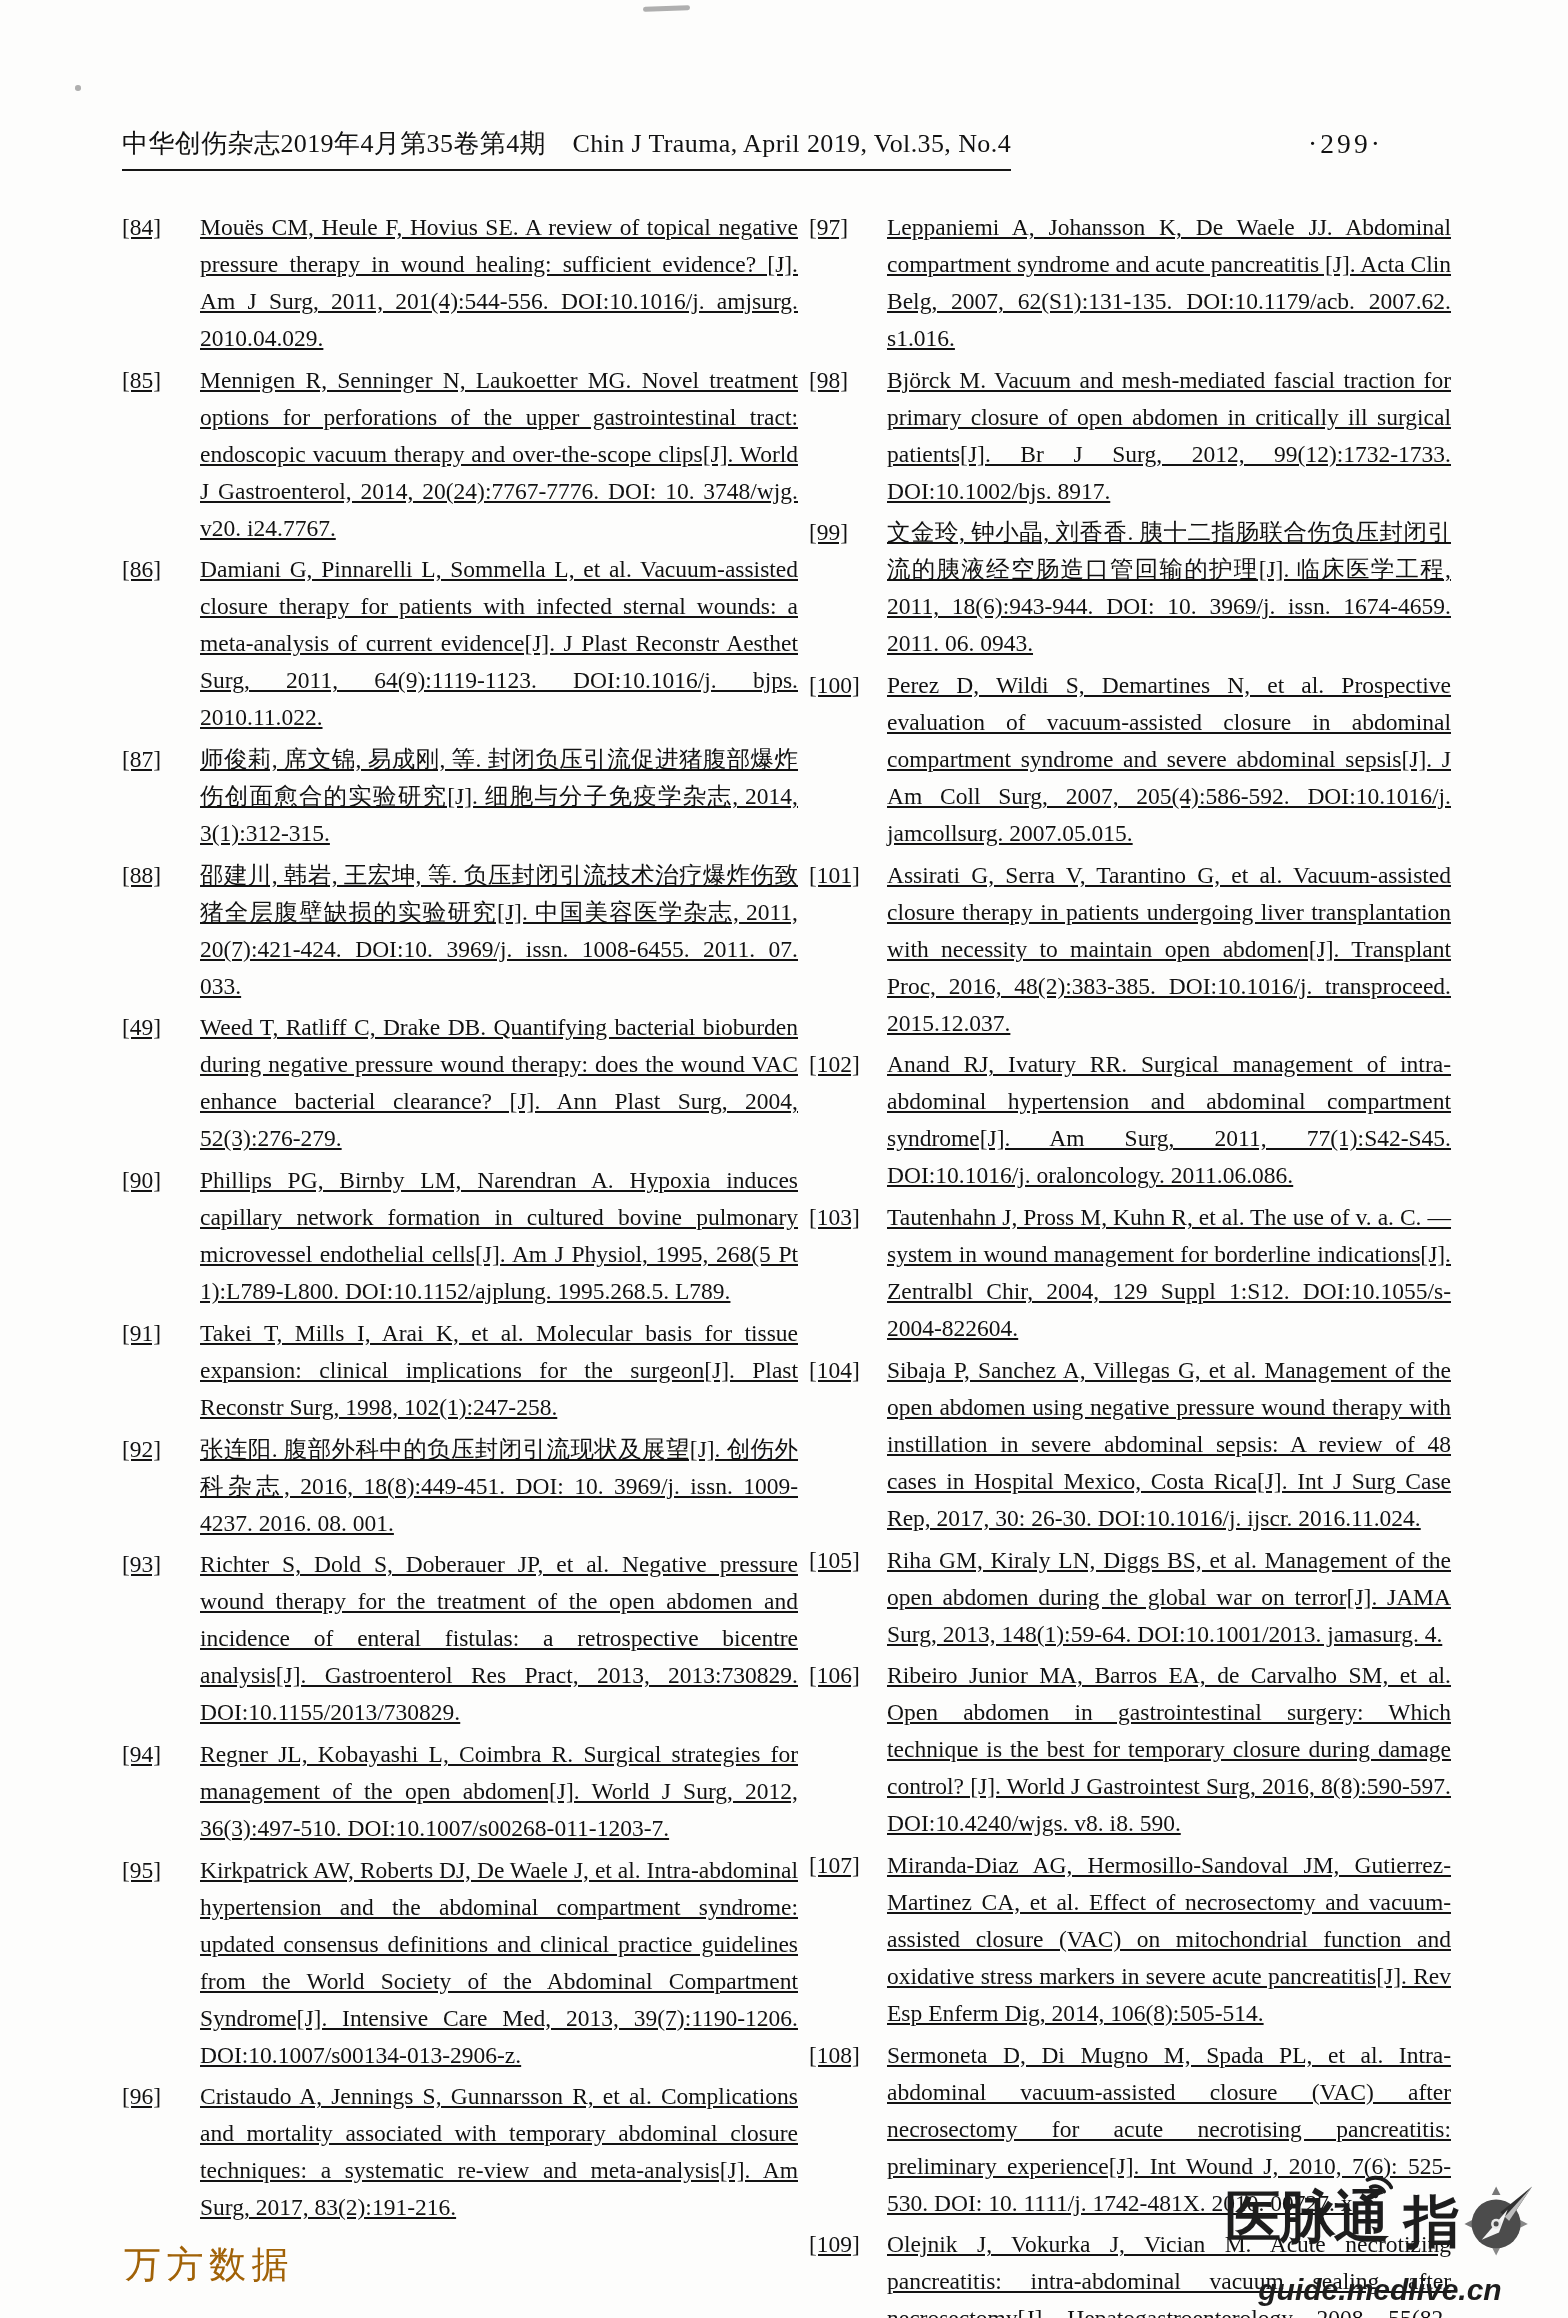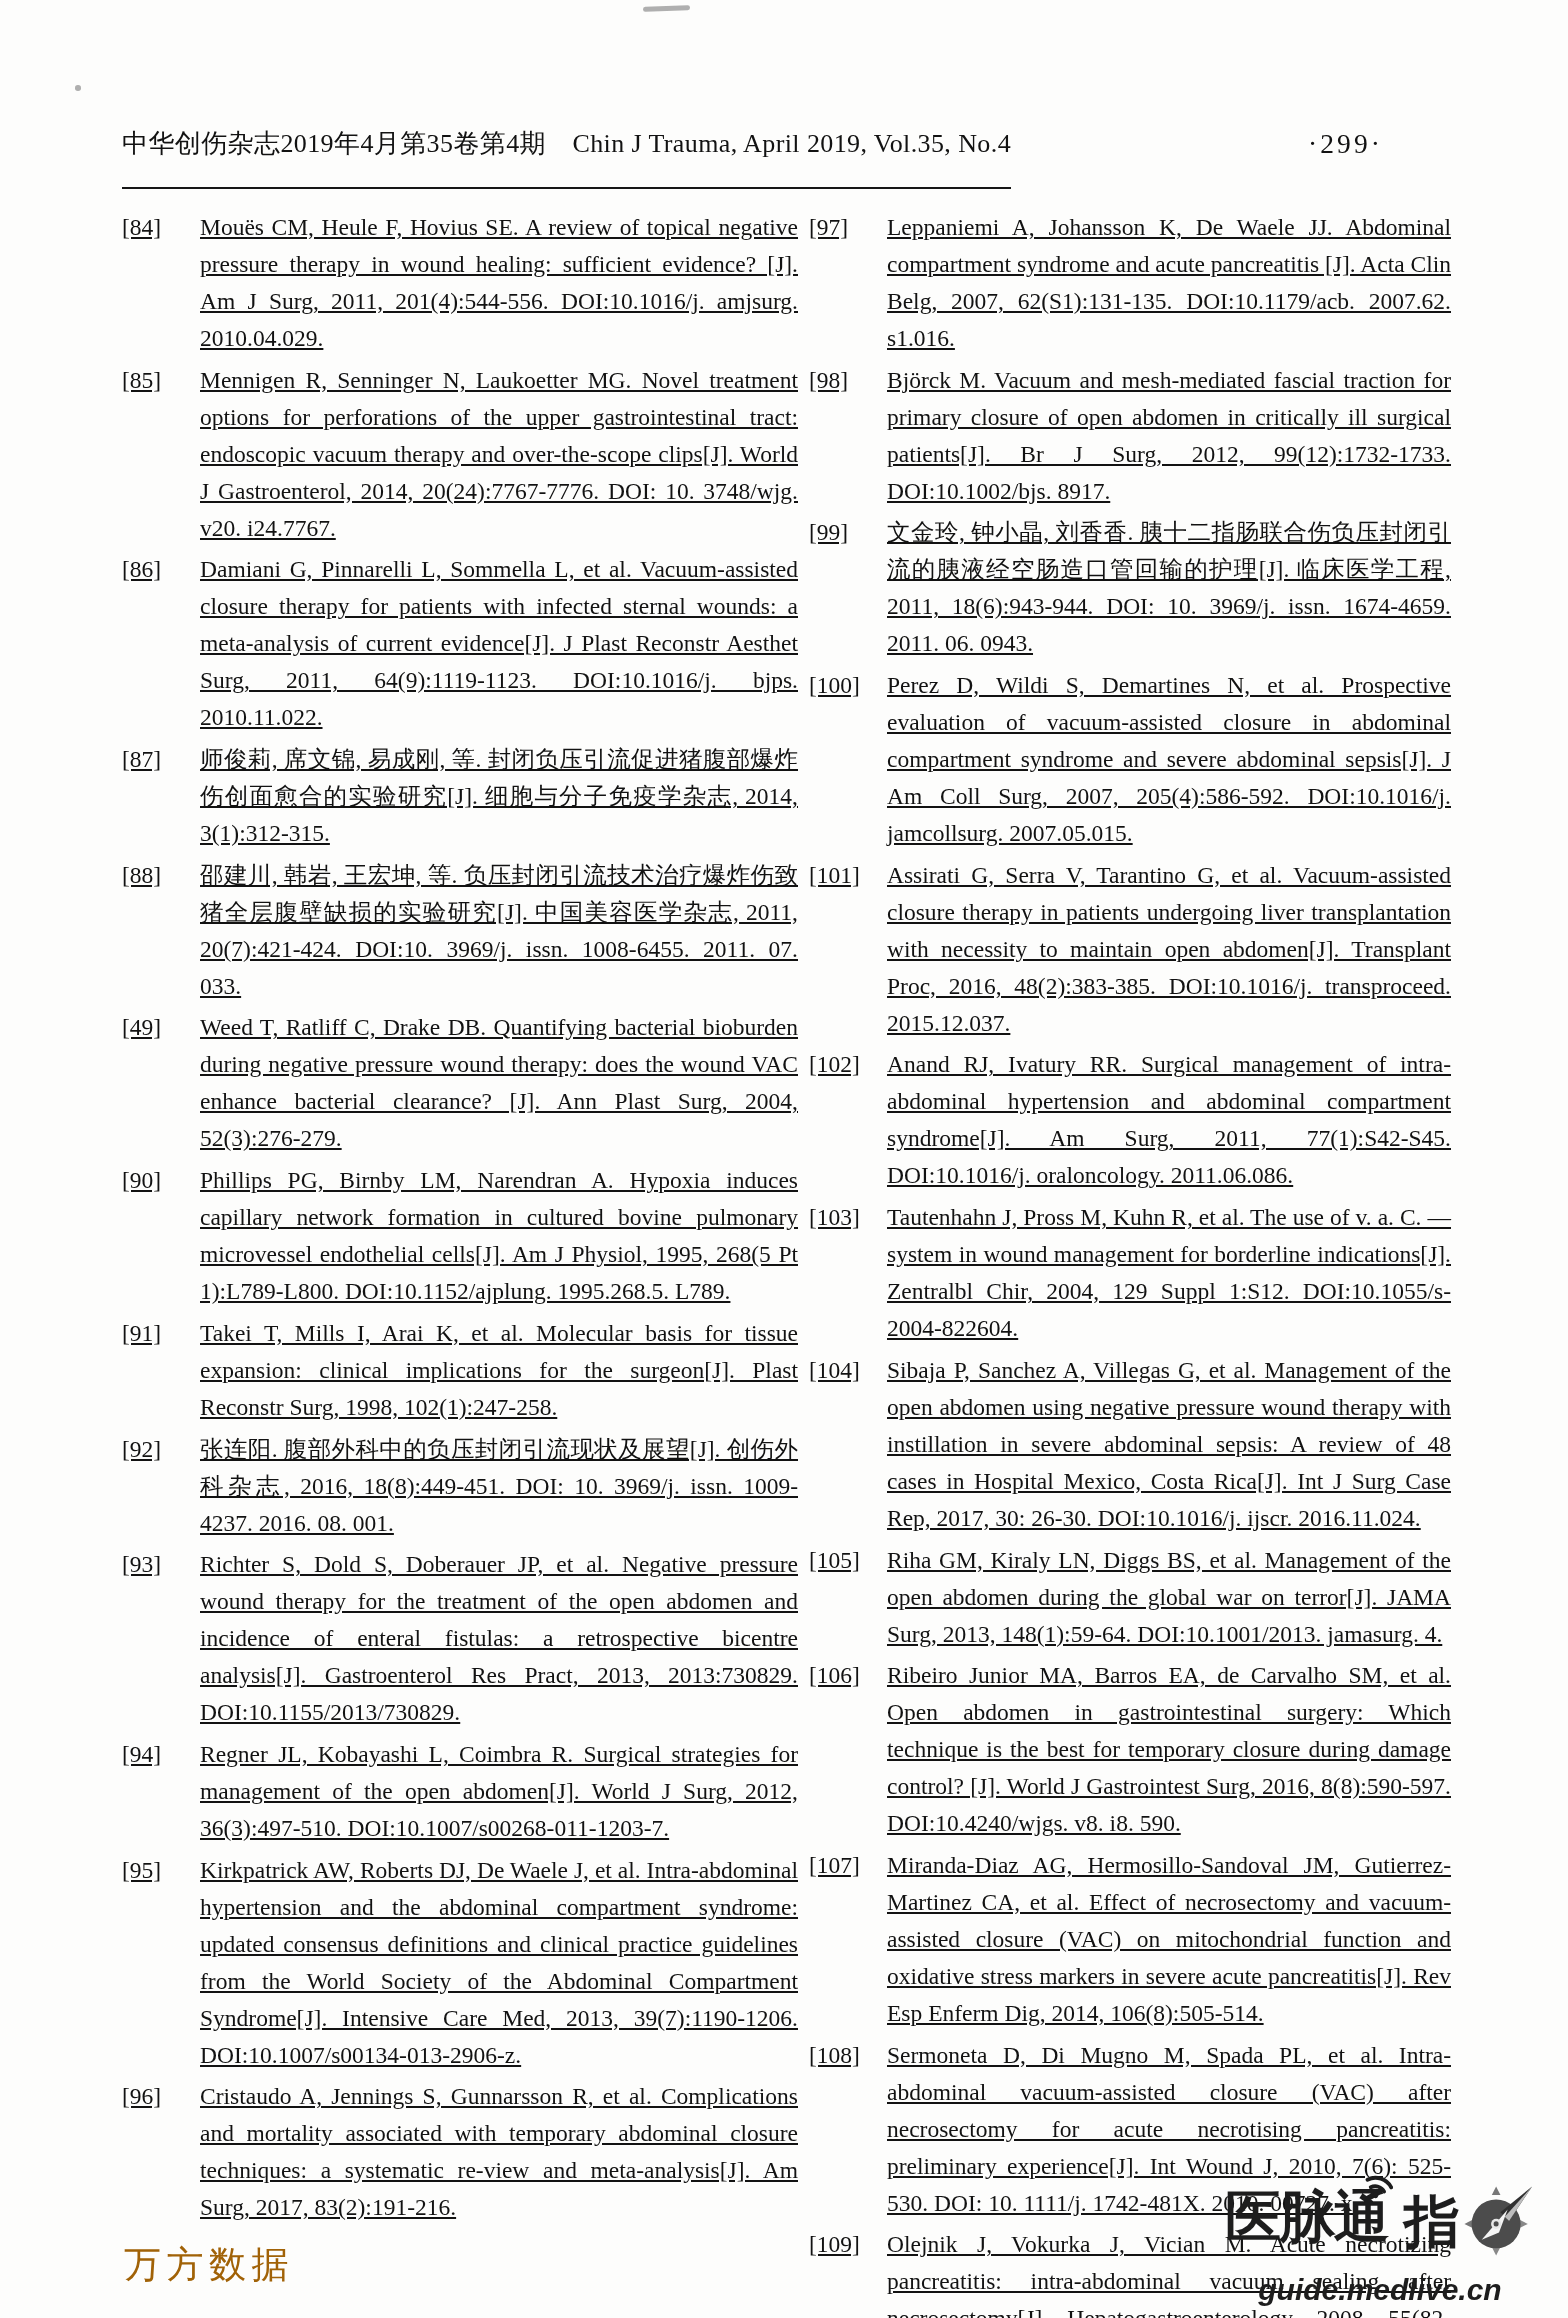--- a/index.html
+++ b/index.html
@@ -11,21 +11,21 @@
     color:#121212;
     overflow:hidden;
   }
   
   .page-header {
     position:absolute; top:126px; left:122px; right:47px; height:47px;
     font-size:26px; white-space:nowrap;
   }
   .journal-info {
     display:inline-block;
-    padding-bottom:26px;
+    padding-bottom:8px;
     border-bottom:2.4px solid #161616;
     letter-spacing:0.4px;
   }
   .page-number {
     position:absolute; right:139px; top:1.6px; font-size:27.5px; letter-spacing:3.1px;
   }
   
   .col { position:absolute; top:209px;text-decoration:underline; }
   .col-left  { left:122px;  width:676px; }
   .col-right { left:809px; width:642px; }

